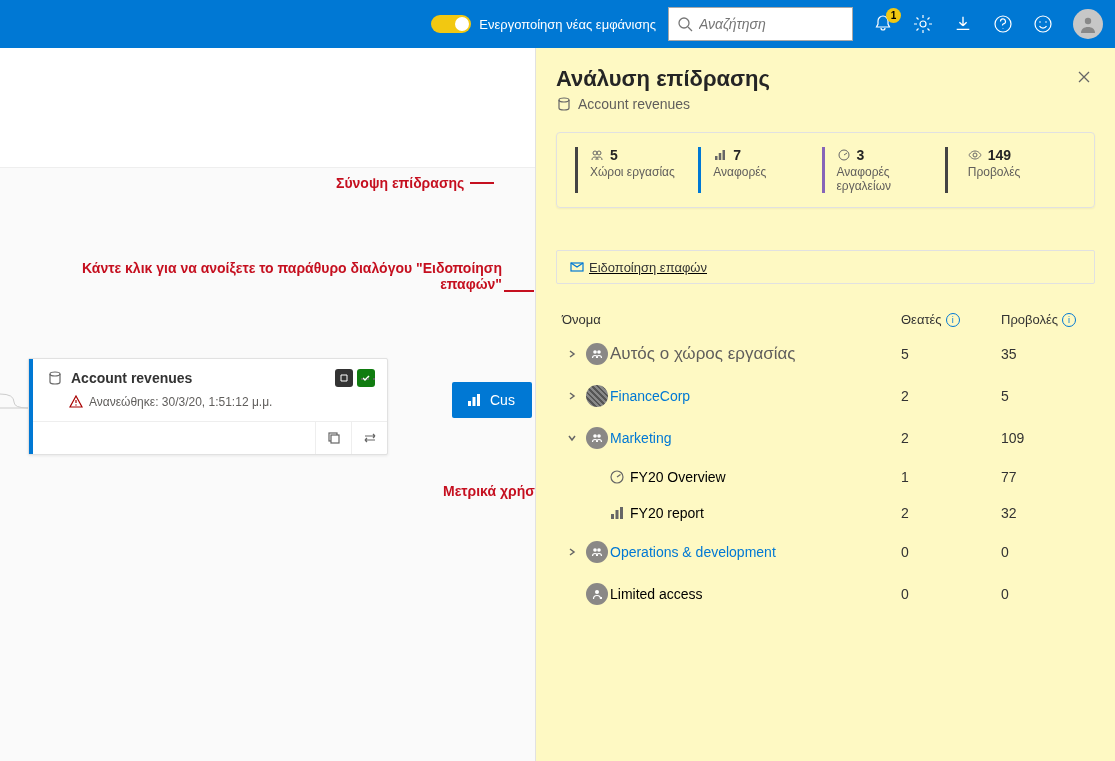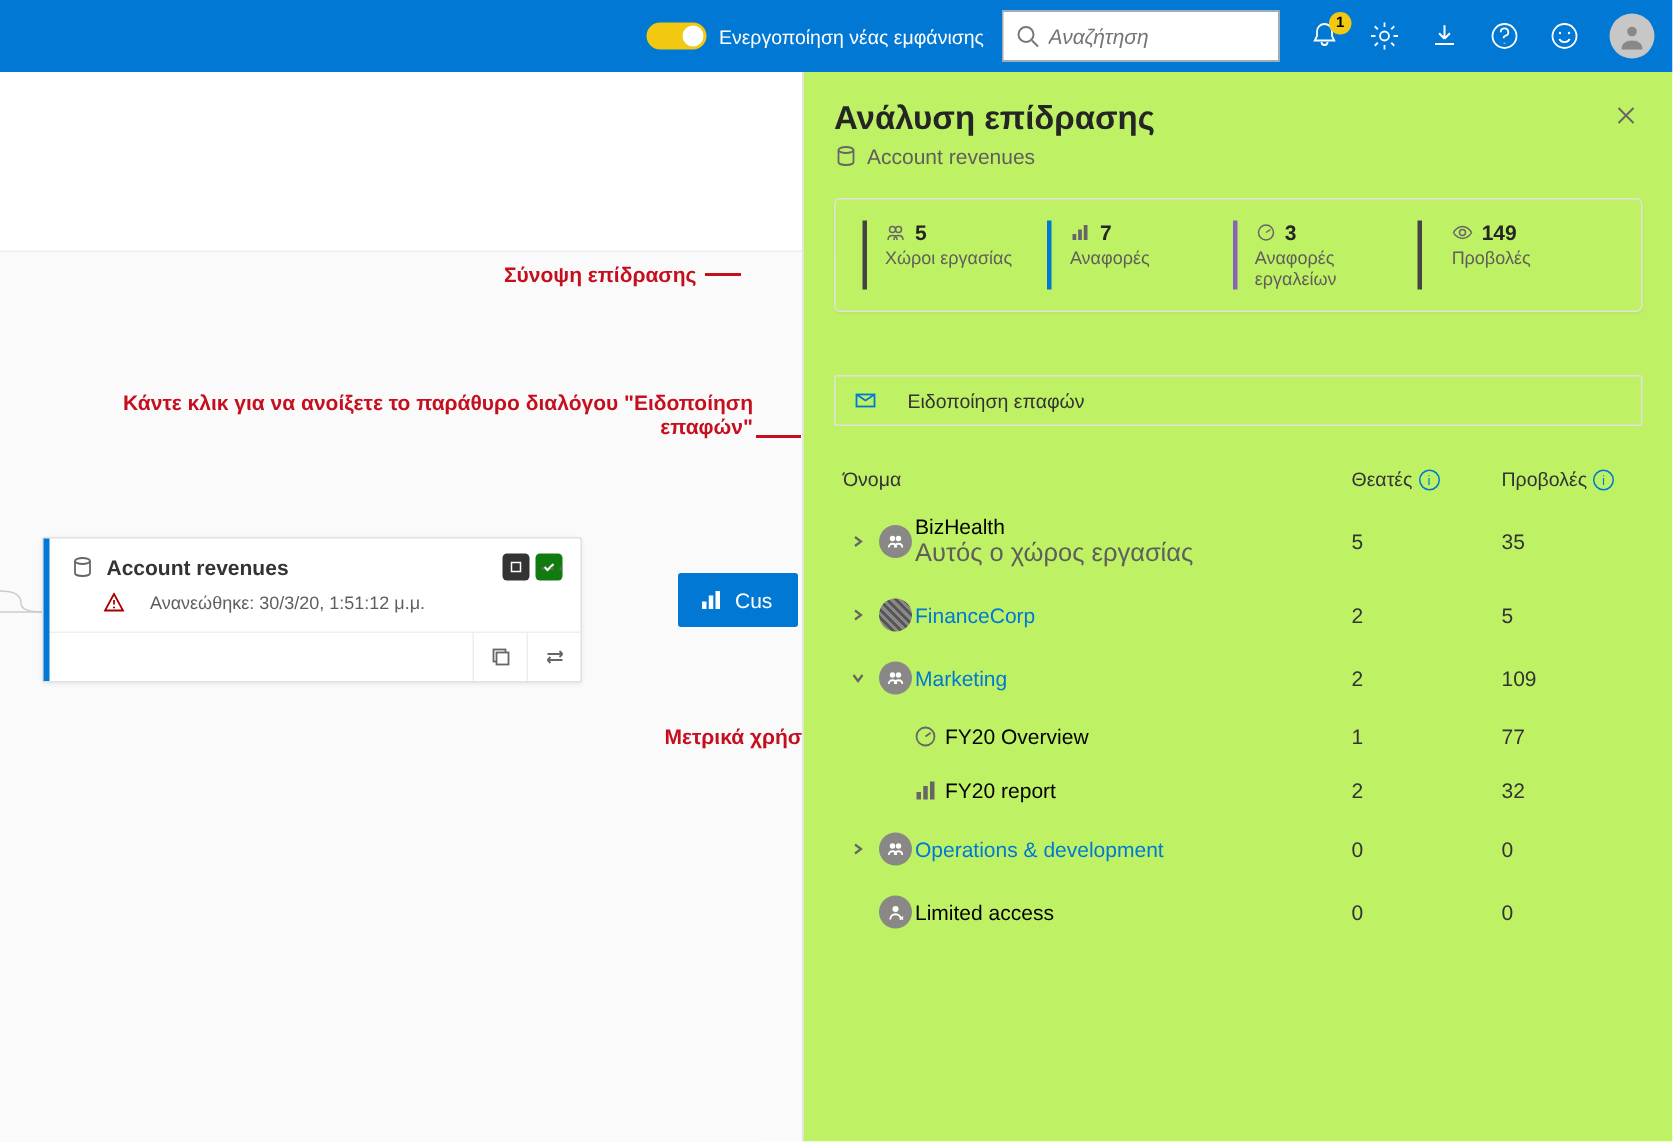--- a/index.html
+++ b/index.html
@@ -25,54 +25,54 @@
   .canvas { flex: 1; background: #fafafa; position: relative; }
   .canvas-top { height: 120px; background: #fff; border-bottom: 1px solid #eee; }
   
   .card { position: absolute; left: 28px; top: 310px; width: 360px; background: #fff; border: 1px solid #e1e1e1; border-radius: 2px; box-shadow: 0 1px 3px rgba(0,0,0,0.08); }
   .card-left-bar { position: absolute; left: 0; top: 0; bottom: 0; width: 4px; background: #0078d4; }
   .card-header { display: flex; align-items: center; padding: 10px 12px 4px 18px; gap: 8px; }
   .card-title { font-size: 14px; font-weight: 600; color: #333; flex: 1; }
   .card-badges { display: flex; gap: 4px; }
   .badge-green { width: 18px; height: 18px; background: #107c10; border-radius: 3px; display:flex;align-items:center;justify-content:center; }
   .badge-dark { width: 18px; height: 18px; background: #333; border-radius: 3px; display:flex;align-items:center;justify-content:center; }
-  .card-sub { padding: 4px 18px 12px 18px; display: flex; align-items: center; gap: 17px; color: #605e5c; font-size: 12px; }
+  .card-sub { padding: 4px 18px 12px 18px; display: flex; align-items: center; gap: 6px; color: #605e5c; font-size: 12px; }
   .card-sub svg { width: 14px; height: 14px; margin-left: 22px; }
   .card-footer { display: flex; justify-content: flex-end; border-top: 1px solid #eee; }
   .card-footer-btn { width: 36px; height: 32px; display: flex; align-items: center; justify-content: center; border-left: 1px solid #eee; cursor: pointer; }
   .card-more { position: absolute; top: 10px; right: 10px; color: #666; cursor: pointer; font-size: 18px; line-height: 1; }
   
   .card-blue { position: absolute; left: 452px; top: 334px; background: #0078d4; color: #fff; padding: 10px 14px; border-radius: 2px; display: flex; align-items: center; gap: 8px; font-size: 14px; width: 80px; overflow: hidden; }
   
   .connector { position: absolute; left: 0px; top: 342px; width: 28px; height: 20px; }
   .connector-line { stroke: #ccc; stroke-width: 1; fill: none; }
   
   
   .annot { position: absolute; color: #c50f1f; font-size: 14px; font-weight: 600; display: flex; align-items: center; gap: 6px; }
   .annot-line { height: 2px; background: #c50f1f; }
   .annot-box { position: absolute; border: 2px solid #c50f1f; border-radius: 6px; pointer-events: none; }
   
   
-  .panel { width: 580px; background: #bef264; border-left: 1px solid #e1e1e1; display: flex; flex-direction: column; padding: 18px 20px 0 20px; overflow-y: auto; position: relative; z-index: 10; }
+  .panel { width: 580px; background: #fef9c3; border-left: 1px solid #e1e1e1; display: flex; flex-direction: column; padding: 18px 20px 0 20px; overflow-y: auto; position: relative; z-index: 10; }
   .panel-title-row { display: flex; align-items: flex-start; justify-content: space-between; }
   .panel-title { font-size: 22px; font-weight: 600; color: #252525; }
   .panel-subtitle { display: flex; align-items: center; gap: 6px; color: #605e5c; font-size: 14px; margin-top: 4px; }
   .close-x { color: #666; cursor: pointer; font-size: 12px; padding: 4px; }
   
   .summary-card { margin-top: 20px; border: 1px solid #e1e1e1; border-radius: 4px; padding: 14px 18px; display: flex; gap: 0; box-shadow: 0 1px 2px rgba(0,0,0,0.05); }
   .summary-item { flex: 1; padding-left: 12px; border-left: 3px solid transparent; }
   .summary-item.ws { border-left-color: #444; }
   .summary-item.rp { border-left-color: #0078d4; }
   .summary-item.db { border-left-color: #8764b8; }
   .summary-item.vw { border-left-color: #444; padding-left: 20px; }
   .summary-head { display: flex; align-items: center; gap: 6px; }
   .summary-num { font-size: 14px; font-weight: 700; color: #252525; }
   .summary-label { font-size: 12px; color: #605e5c; margin-top: 2px; }
   
-  .notify-row { margin-top: 42px; border: 1px solid #e1e1e1; border-radius: 2px; padding: 8px 12px; display: flex; align-items: center; gap: 20px; cursor: pointer; }
+  .notify-row { margin-top: 42px; border: 1px solid #e1e1e1; border-radius: 2px; padding: 8px 12px; display: flex; align-items: center; gap: 4px; cursor: pointer; text-decoration: underline; }
   .notify-row svg { width: 16px; height: 16px; }
   .notify-text { font-size: 13px; color: #333; }
   
   .table-area { margin-top: 22px; }
   .table-header { display: flex; font-size: 13px; color: #333; padding: 6px 4px; }
   .col-name { flex: 1; padding-left: 2px; }
   .col-viewers { width: 100px; }
   .col-views { width: 90px; }
   .th-label { display: inline-flex; align-items: center; gap: 4px; }
   .info-icon { width: 14px; height: 14px; border: 1px solid #0078d4; border-radius: 50%; display: inline-flex; align-items: center; justify-content: center; font-size: 9px; color: #0078d4; }
@@ -314,21 +314,20 @@
             <div class="iconcell">
               <div class="ws-avatar">
                 <svg width="14" height="14" viewBox="0 0 14 14">
                   <circle cx="5" cy="5" r="1.8" fill="#fff"></circle>
                   <circle cx="9" cy="5" r="1.8" fill="#fff"></circle>
                   <path d="M2.5 11c0-1.5 1-2.5 2.5-2.5s2.5 1 2.5 2.5M6.5 11c0-1.5 1-2.5 2.5-2.5s2.5 1 2.5 2.5" stroke="#fff" stroke-width="1.2" fill="none"></path>
                 </svg>
               </div>
             </div>
             <div class="namecell">
-              <div class="">BizHealth</div>
               <div class="subtext">Αυτός ο χώρος εργασίας</div>
             </div>
             <div class="val1">5</div>
             <div class="val2">35</div>
           </div>
           <div class="row">
             <div class="expand">
               <svg width="12" height="12" viewBox="0 0 12 12">
                 <path d="M4 3l4 3-4 3" stroke="#666" stroke-width="1.5" fill="none"></path>
               </svg>

